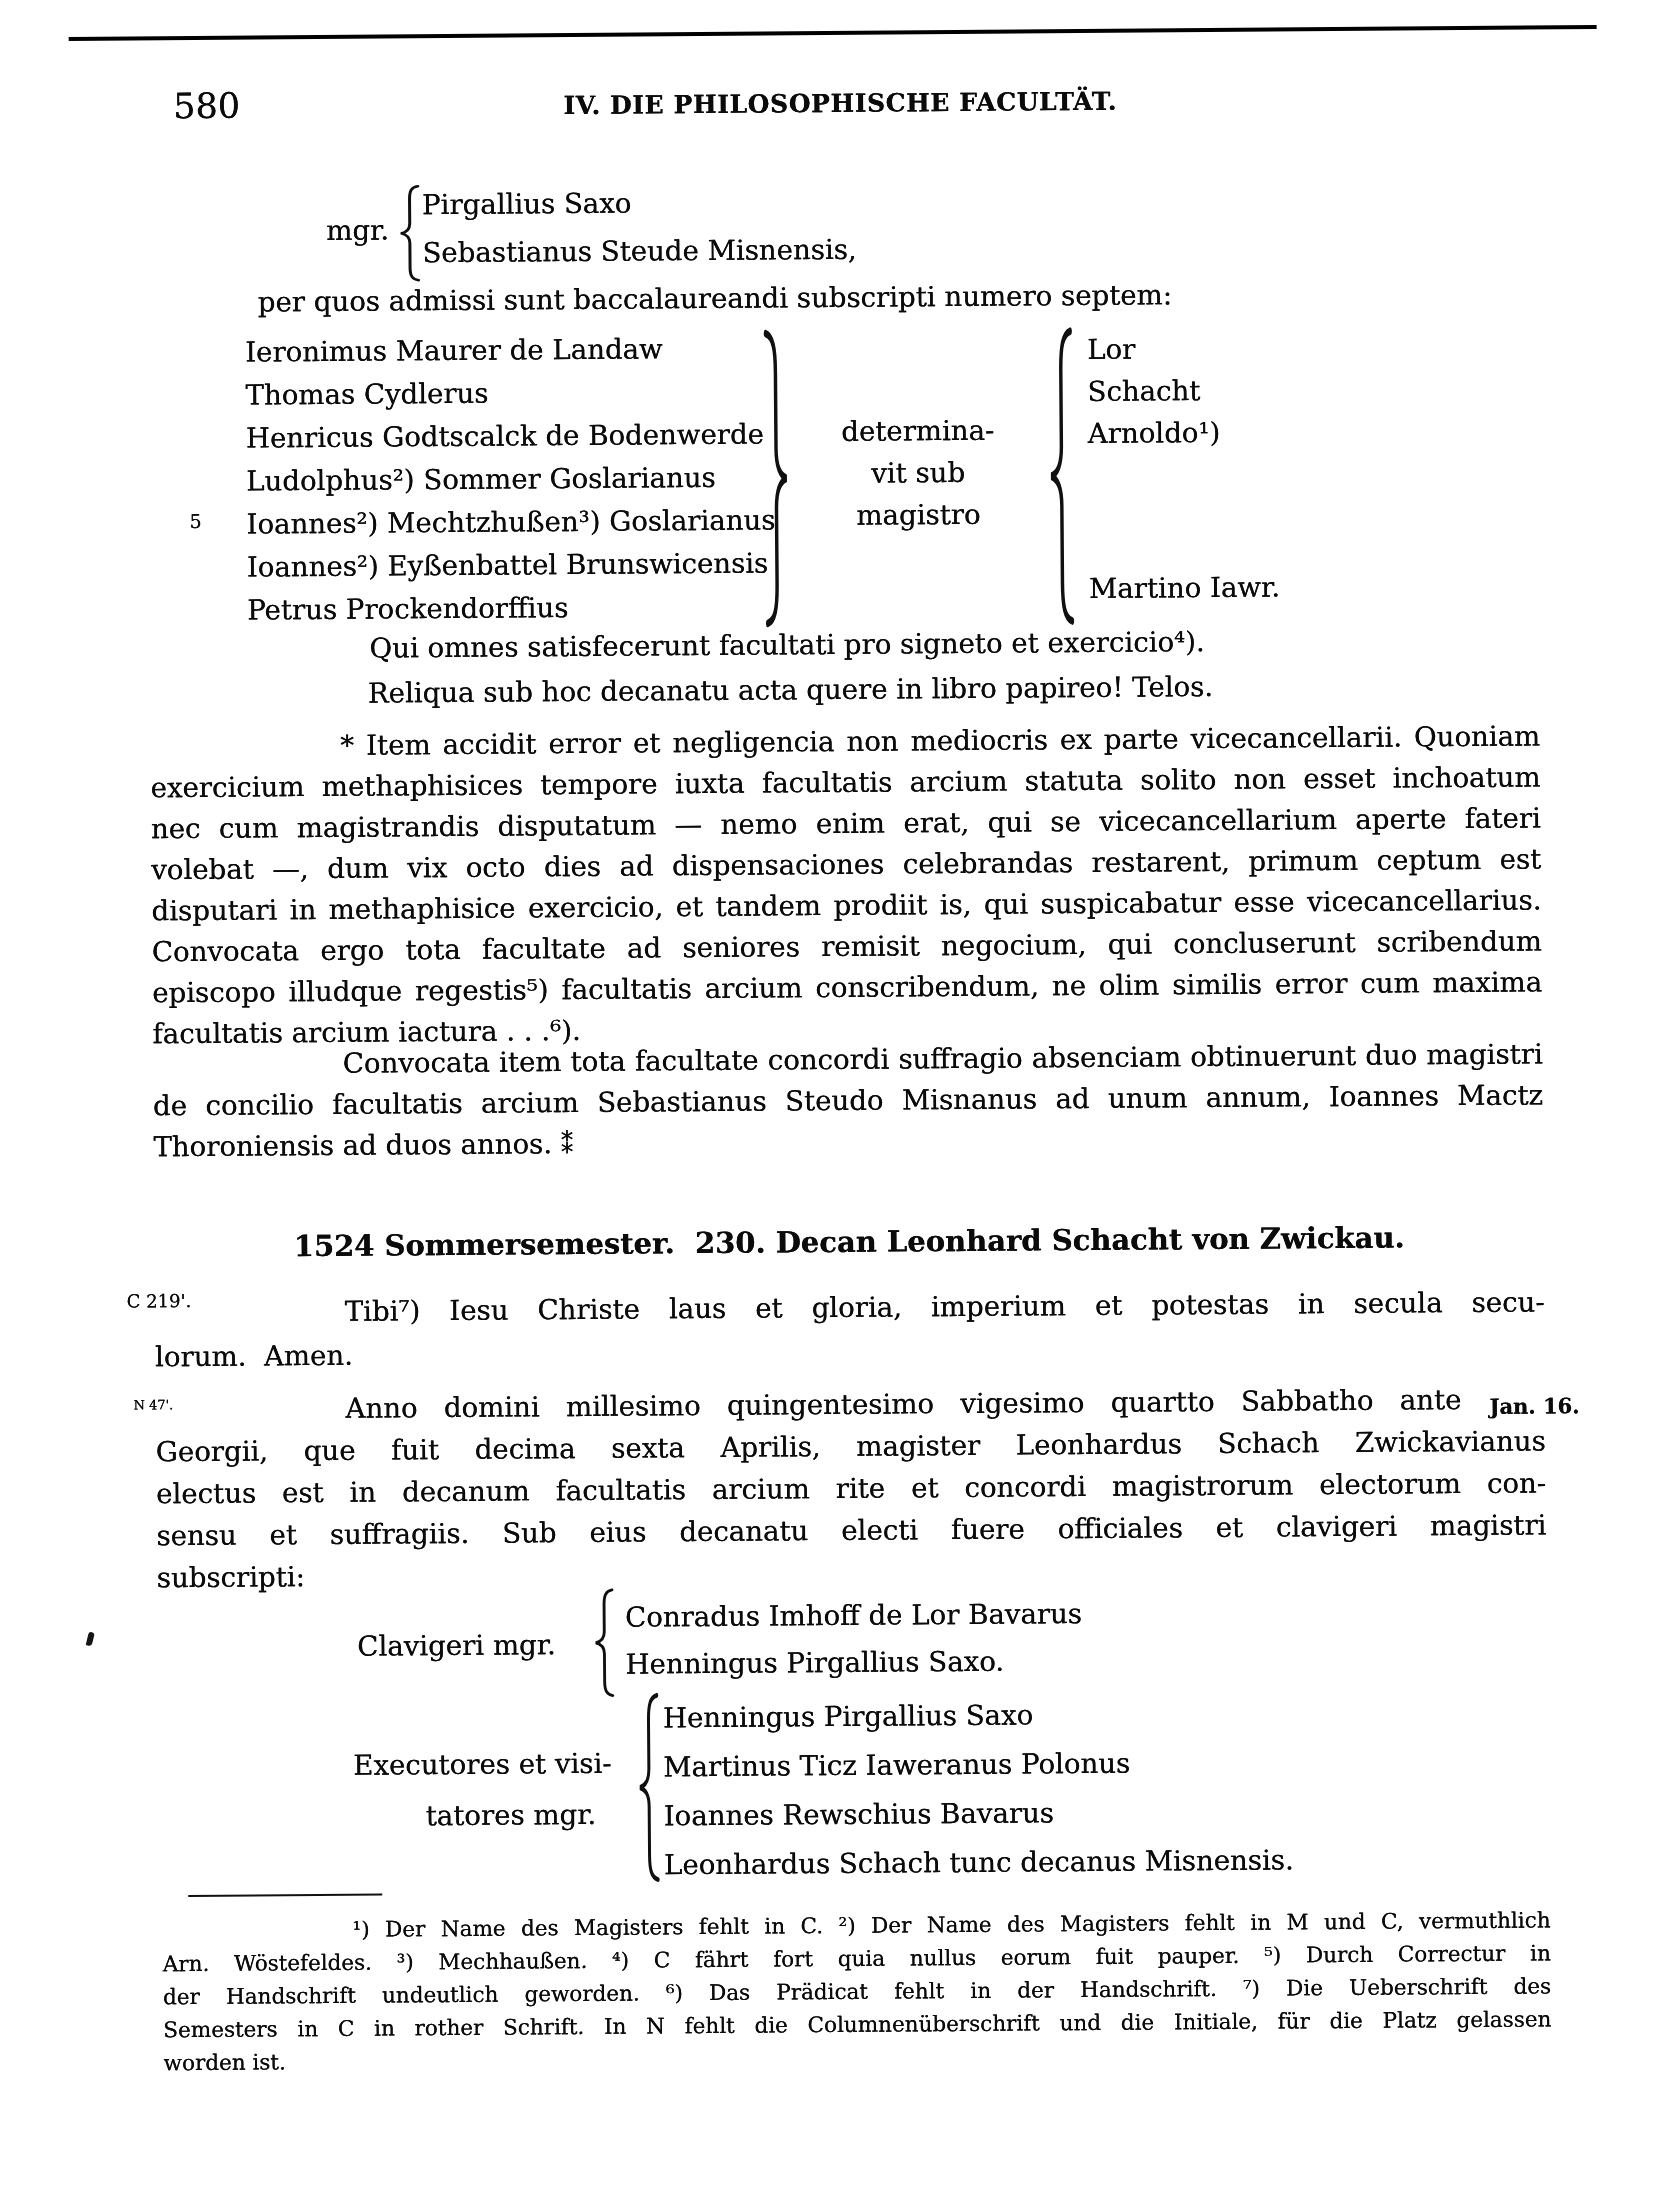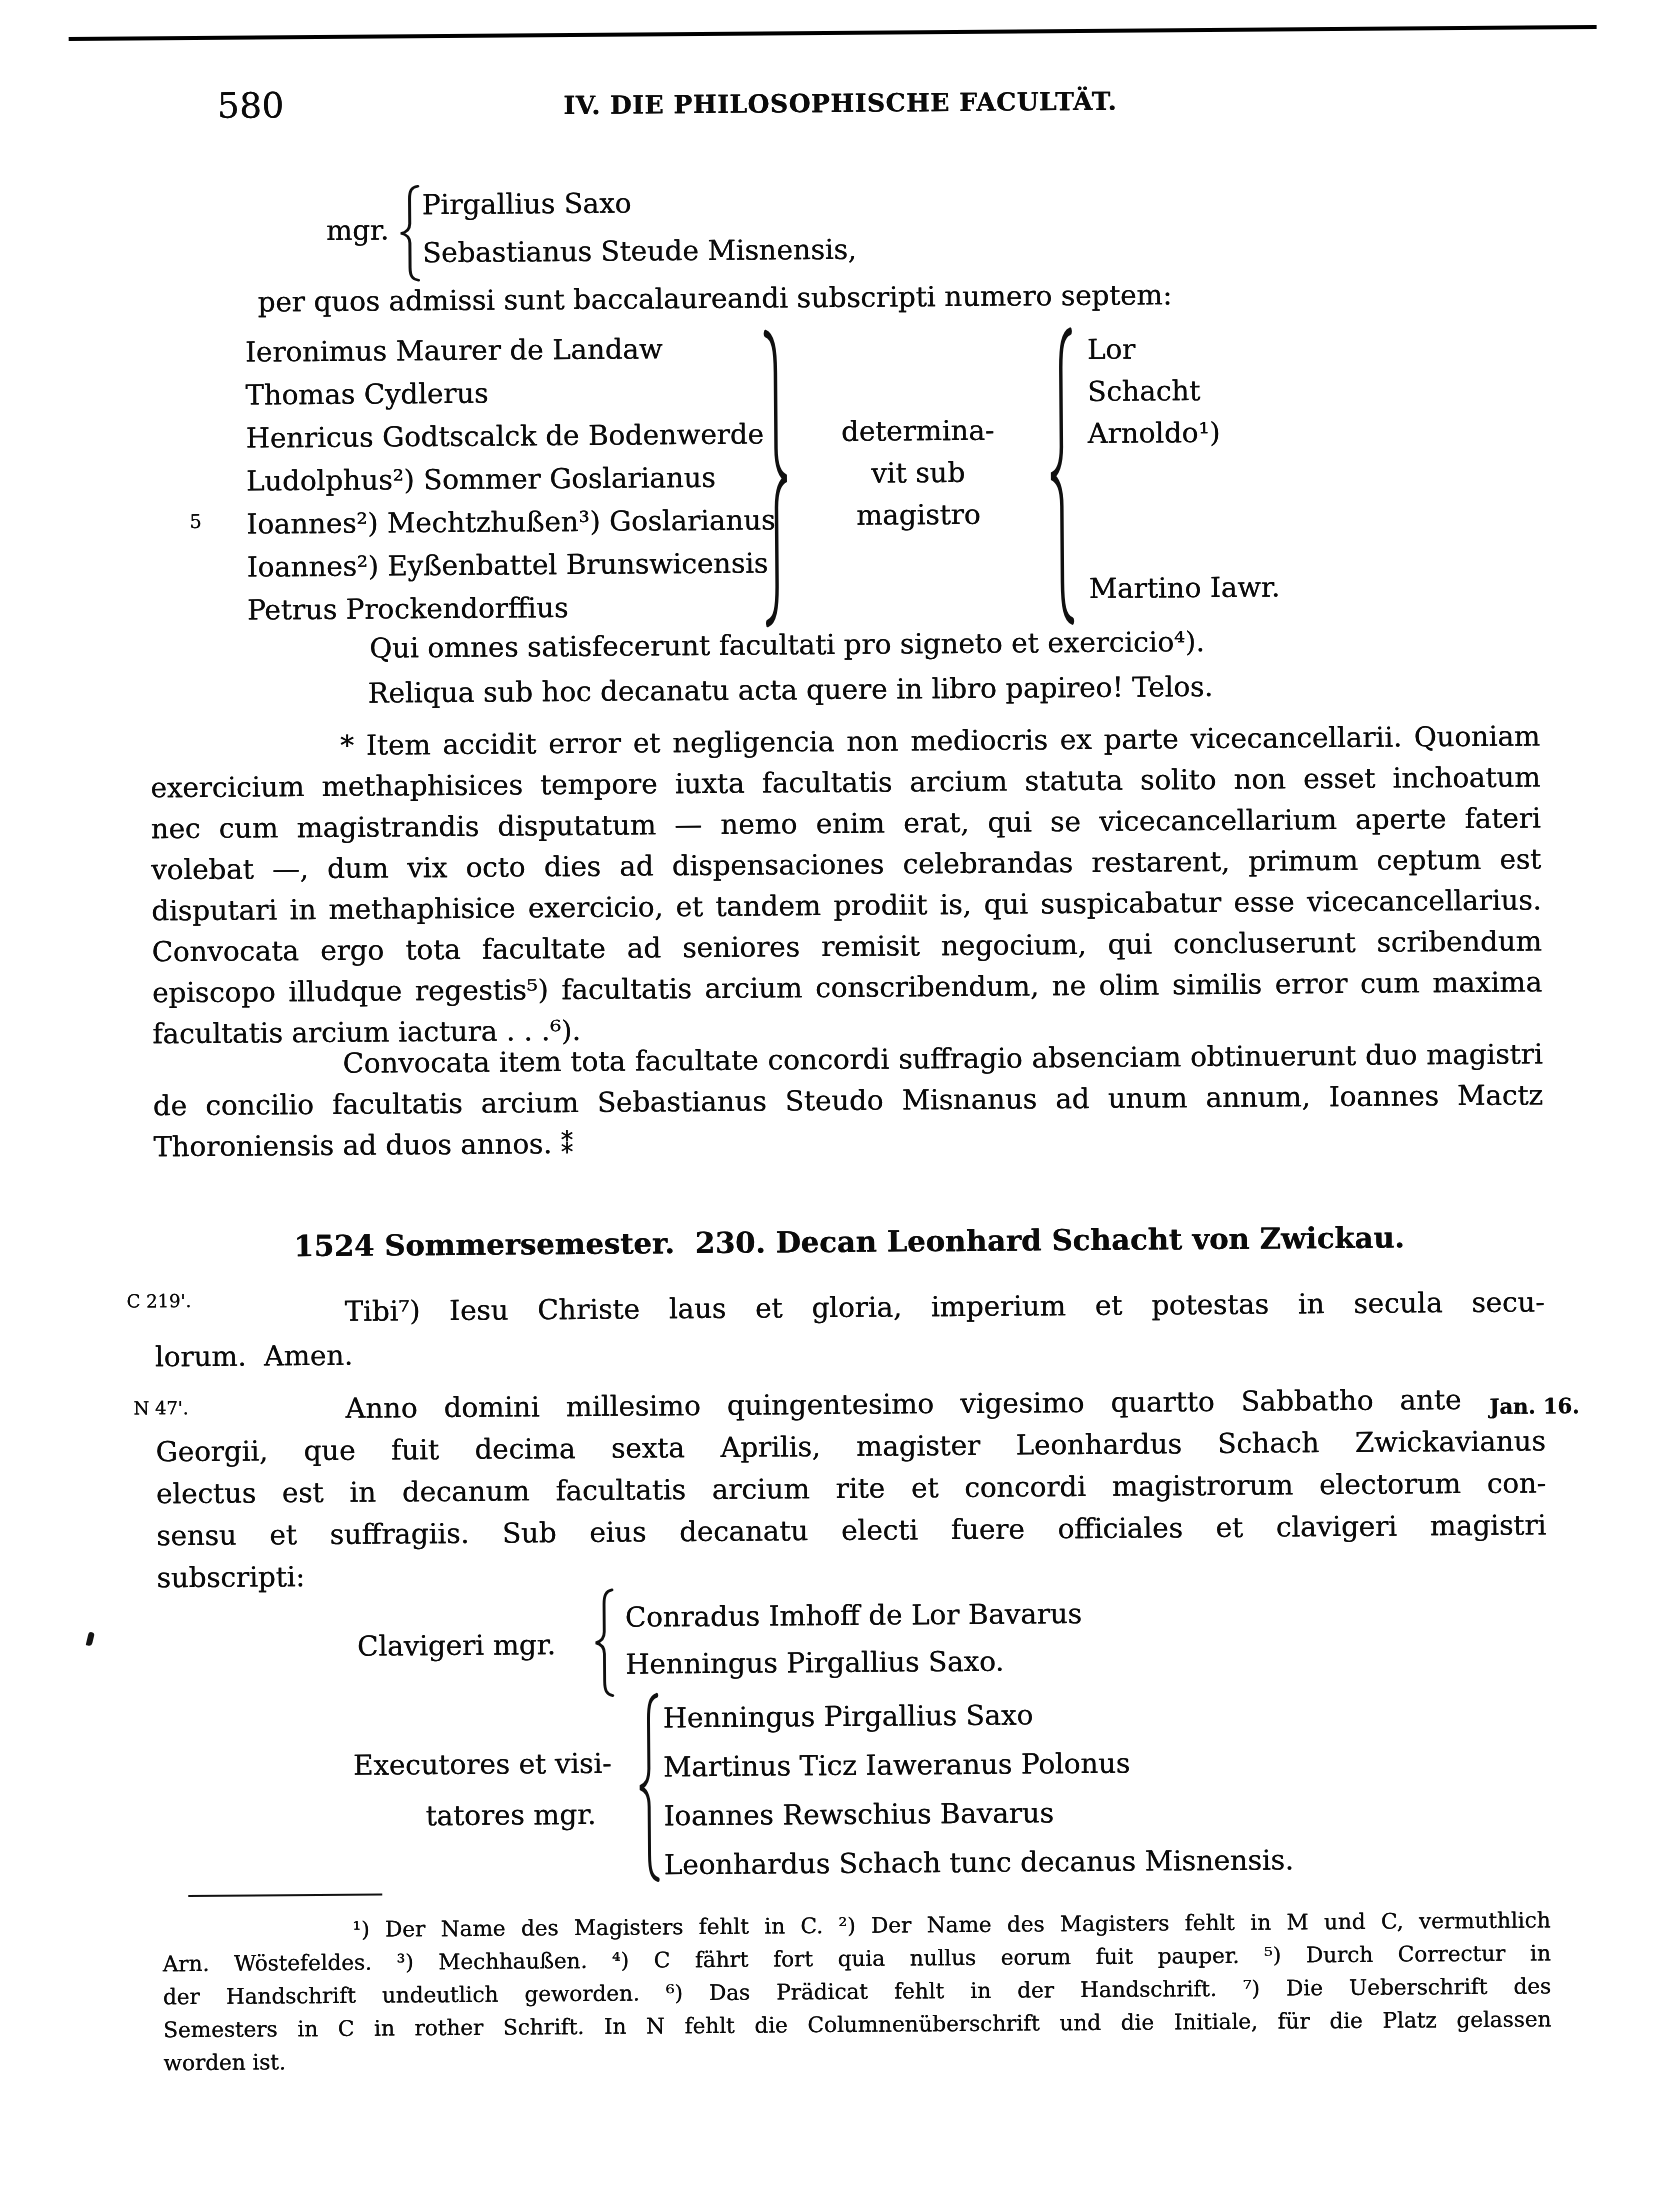--- a/index.html
+++ b/index.html
@@ -35,21 +35,21 @@
            border-radius:3.9px 3.9px 5px 1.1px;transform:rotate(14deg);}
   .edgeline{position:absolute;background:#000;}
 </style>
 </head>
 <body>
 
 <div class="sheet">
 
   <div class="edgeline" style="left:77px;top:31px;width:1528px;height:3.9px;"></div>
 
-  <div class="t" style="left:181px;top:81px;font-size:35px;margin-left:44px;">580</div>
+  <div class="t" style="left:181px;top:81px;font-size:35px;">580</div>
   <div class="t center" style="left:153px;top:90px;width:1390px;font-size:25px;font-weight:bold;letter-spacing:0.6px;">IV. DIE PHILOSOPHISCHE FACULTÄT.</div>
 
   <div class="t" style="left:333px;top:211px;">mgr.</div>
   <svg class="brace" style="left:404px;top:181px;width:24px;height:98px;" viewBox="0 0 40 200" preserveAspectRatio="none">
     <path d="M 35 4 C 24 6 21 14 21 30 L 21 80 C 21 93 15 98 6 100 C 15 102 21 107 21 120 L 21 170 C 21 186 24 194 35 196"></path>
   </svg>
   <div class="t" style="left:429px;top:186px;">Pirgallius Saxo</div>
   <div class="t" style="left:429px;top:234px;">Sebastianus Steude Misnensis,</div>
 
   <div class="t" style="left:264px;top:282px;">per quos admissi sunt baccalaureandi subscripti numero septem:</div>
@@ -103,21 +103,21 @@
 
   <div class="abs para75" style="left:153px;top:1043px;width:1390px;">
     <div class="ln jl ind">Convocata item tota facultate concordi suffragio absenciam obtinuerunt duo magistri</div>
     <div class="ln jl">de concilio facultatis arcium Sebastianus Steudo Misnanus ad unum annum, Ioannes Mactz</div>
     <div class="ln left"><span>Thoroniensis ad duos annos.</span><span class="vstar">⁑</span></div>
   </div>
 
   <div class="t center bold" style="left:153px;top:1226px;width:1390px;font-size:29px;">1524 Sommersemester.  230. Decan Leonhard Schacht von Zwickau.</div>
 
   <div class="t" style="left:125px;top:1286px;font-size:18px;">C 219'.</div>
-  <div class="t" style="left:131px;top:1393px;font-size:18px;">N 47'.</div>
+  <div class="t" style="left:131px;top:1393px;font-size:13px;">N 47'.</div>
   <div class="t bold" style="left:1487px;top:1400px;font-size:21px;">Jan. 16.</div>
 
   <div class="abs para80" style="left:153px;top:1291px;width:1390px;">
     <div class="ln jl ind">Tibi⁷) Iesu Christe laus et gloria, imperium et potestas in secula secu-</div>
     <div class="ln left">lorum.  Amen.</div>
   </div>
 
   <div class="abs para77" style="left:153px;top:1388px;width:1390px;">
     <div class="ln jl ind indr">Anno domini millesimo quingentesimo vigesimo quartto Sabbatho ante</div>
     <div class="ln jl">Georgii, que fuit decima sexta Aprilis, magister Leonhardus Schach Zwickavianus</div>

